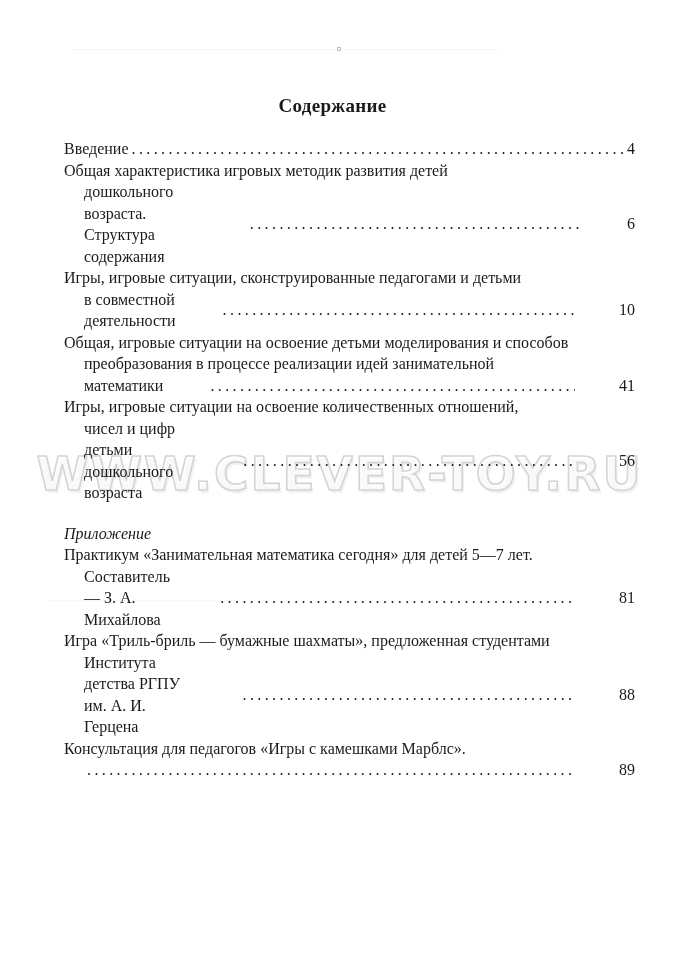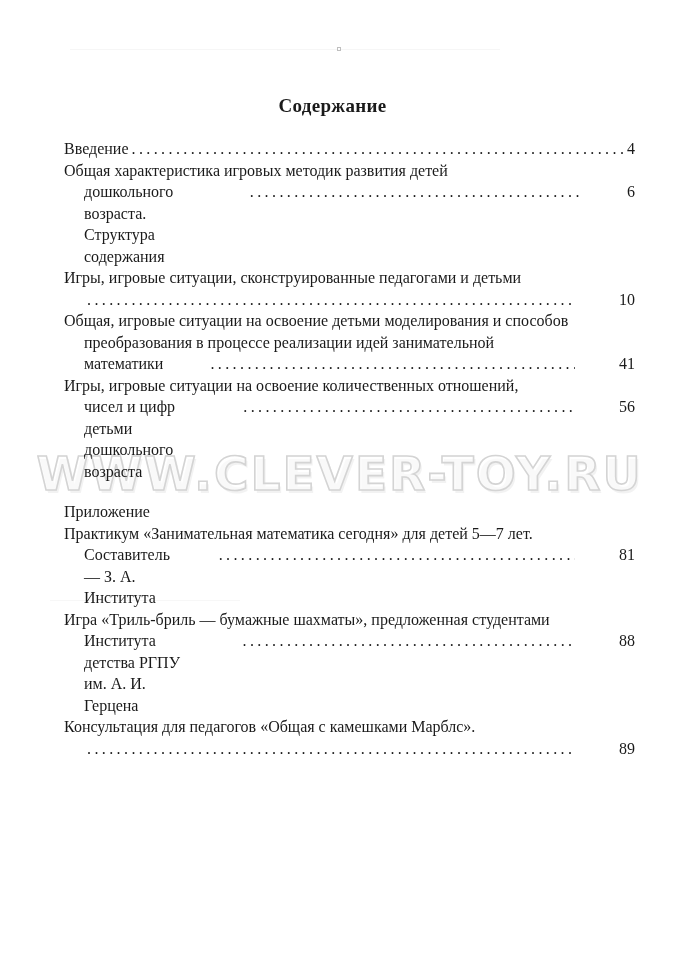--- a/index.html
+++ b/index.html
@@ -44,35 +44,35 @@
     text-align:center;
     font-size:19px;
     font-weight:bold;
     letter-spacing:0.3px;
   }
   .toc {
     position:absolute; top:138px; left:64px; right:44px;
     font-size:16px;
     line-height:21.5px;
   }
-  .row { display:flex; align-items:flex-start; }
+  .row { display:flex; align-items:center; }
   .cont { padding-left:20px;gap:44px; }
   .dots {
     flex:1 1 auto;
     overflow:hidden;
     white-space:nowrap;
     min-width:10px;
   }
   .dots::after {
     content:"........................................................................................................................";
     letter-spacing:3.4px;
     margin-left:3px;
   }
   .pg { flex:0 0 auto; }
-  .appendix-heading { }
+  .appendix-heading { font-style:italic; }
   .spacer { height:19px; }
 </style>
 </head>
 <body>
 
 <div class="scan-line-top"></div>
 <div class="scan-speck"></div>
 <div class="scan-line-bottom"></div>
 
 <div class="watermark">WWW.CLEVER-TOY.RU</div>
@@ -95,20 +95,21 @@
         <span>дошкольного возраста. Структура содержания</span>
         <span class="dots"></span>
         <span class="pg">6</span>
       </div>
     </div>
 
 
     <div>
       <div>Игры, игровые ситуации, сконструированные педагогами и детьми</div>
       <div class="row cont">
+        <span>в совместной деятельности</span>
         <span class="dots"></span>
         <span class="pg">10</span>
       </div>
     </div>
 
     <div>
       <div>Общая, игровые ситуации на освоение детьми моделирования и способов</div>
       <div class="cont">преобразования в процессе реализации идей занимательной</div>
       <div class="row cont">
         <span>математики</span>
@@ -126,37 +127,37 @@
       </div>
     </div>
 
     <div class="spacer"></div>
 
     <div class="appendix-heading">Приложение</div>
 
     <div>
       <div>Практикум «Занимательная математика сегодня» для детей 5—7 лет.</div>
       <div class="row cont">
-        <span>Составитель — З. А. Института</span>
+        <span>Составитель — З. А. Михайлова</span>
         <span class="dots"></span>
         <span class="pg">81</span>
       </div>
     </div>
 
     <div>
       <div>Игра «Триль-бриль — бумажные шахматы», предложенная студентами</div>
       <div class="row cont">
         <span>Института детства РГПУ им. А. И. Герцена</span>
         <span class="dots"></span>
         <span class="pg">88</span>
       </div>
     </div>
 
     <div>
-      <div>Консультация для педагогов «Общая с камешками Марблс».</div>
+      <div>Консультация для педагогов «Игры с камешками Марблс».</div>
       <div class="row cont">
         <span class="dots"></span>
         <span class="pg">89</span>
       </div>
     </div>
 
   </div>
 </div>
 
 </body></html>

